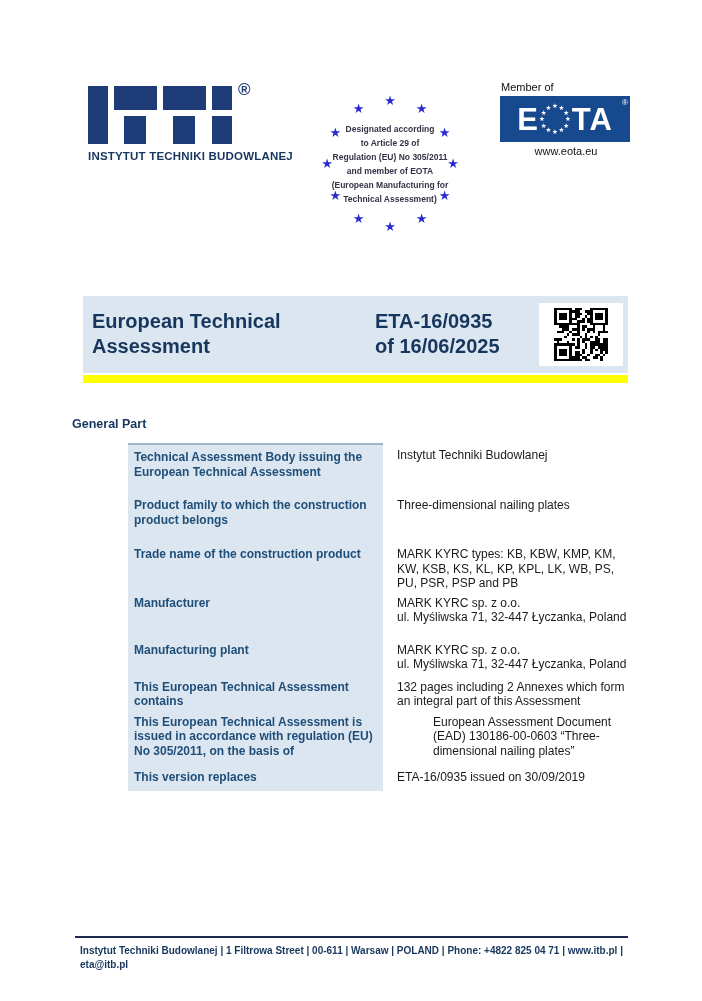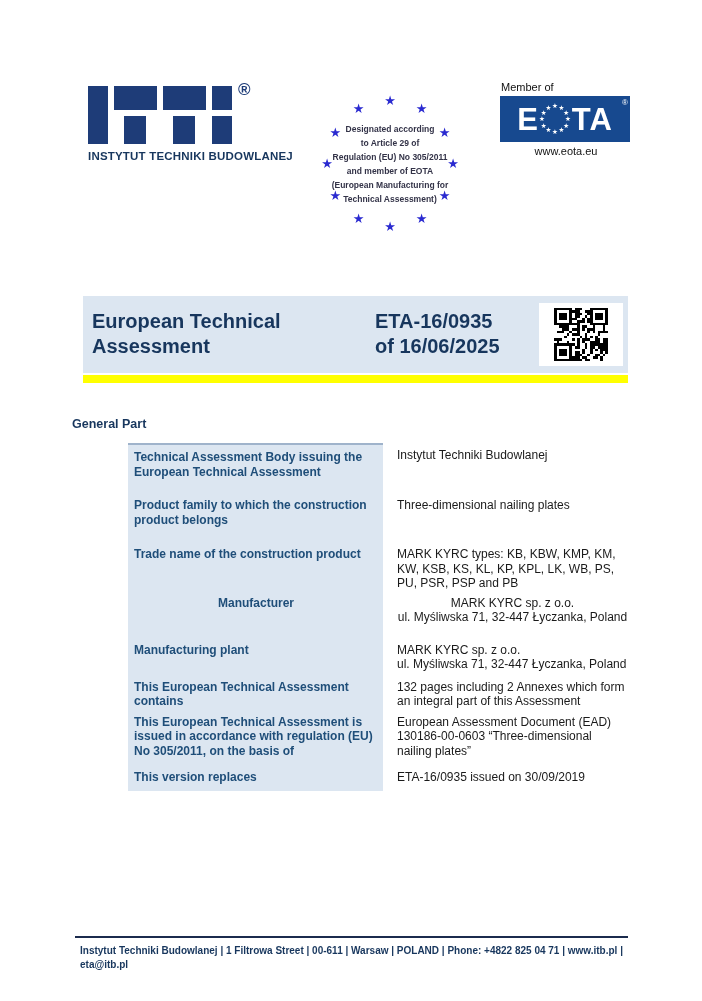--- a/index.html
+++ b/index.html
@@ -56,24 +56,24 @@
   .gp-heading{position:absolute;left:72px;top:417px;margin:0;font-size:12.5px;font-weight:bold;color:#17365d;}
   .gp-table{position:absolute;left:83px;top:443px;width:545px;}
   .gp-row{display:grid;grid-template-columns:255px 1fr;padding-left:45px;}
   .gp-label{background:#dce6f1;padding:5px 5px 0 6px;font-size:12px;line-height:14.5px;
     font-weight:bold;color:#1f4e79;}
   .gp-row:first-child .gp-label{border-top:2px solid #9fb3cb;}
   .gp-value{padding:5px 0 0 14px;font-size:12px;line-height:14.5px;color:#1a1a1a;white-space:pre-line;}
   .gp-row:nth-child(1){min-height:50px;}
   .gp-row:nth-child(2){min-height:49px;}
   .gp-row:nth-child(3){min-height:35px;}
-  .gp-row:nth-child(4){min-height:47px;text-align:center;}
+  .gp-row:nth-child(4){min-height:47px;}
   .gp-row:nth-child(5){min-height:37px;}
   .gp-row:nth-child(6){min-height:35px;}
-  .gp-row:nth-child(7){min-height:55px;}
+  .gp-row:nth-child(7){min-height:55px;gap:36px;}
   .gp-row:nth-child(8){min-height:26px;}
   
   .footer-rule{position:absolute;left:75px;top:936px;width:553px;height:2px;background:#1b2b4d;}
   .footer-text{position:absolute;left:80px;top:944px;width:560px;font-size:10px;font-weight:bold;
     line-height:14px;color:#17365d;}
 </style>
 </head>
 <body>
 
 <div class="page">

